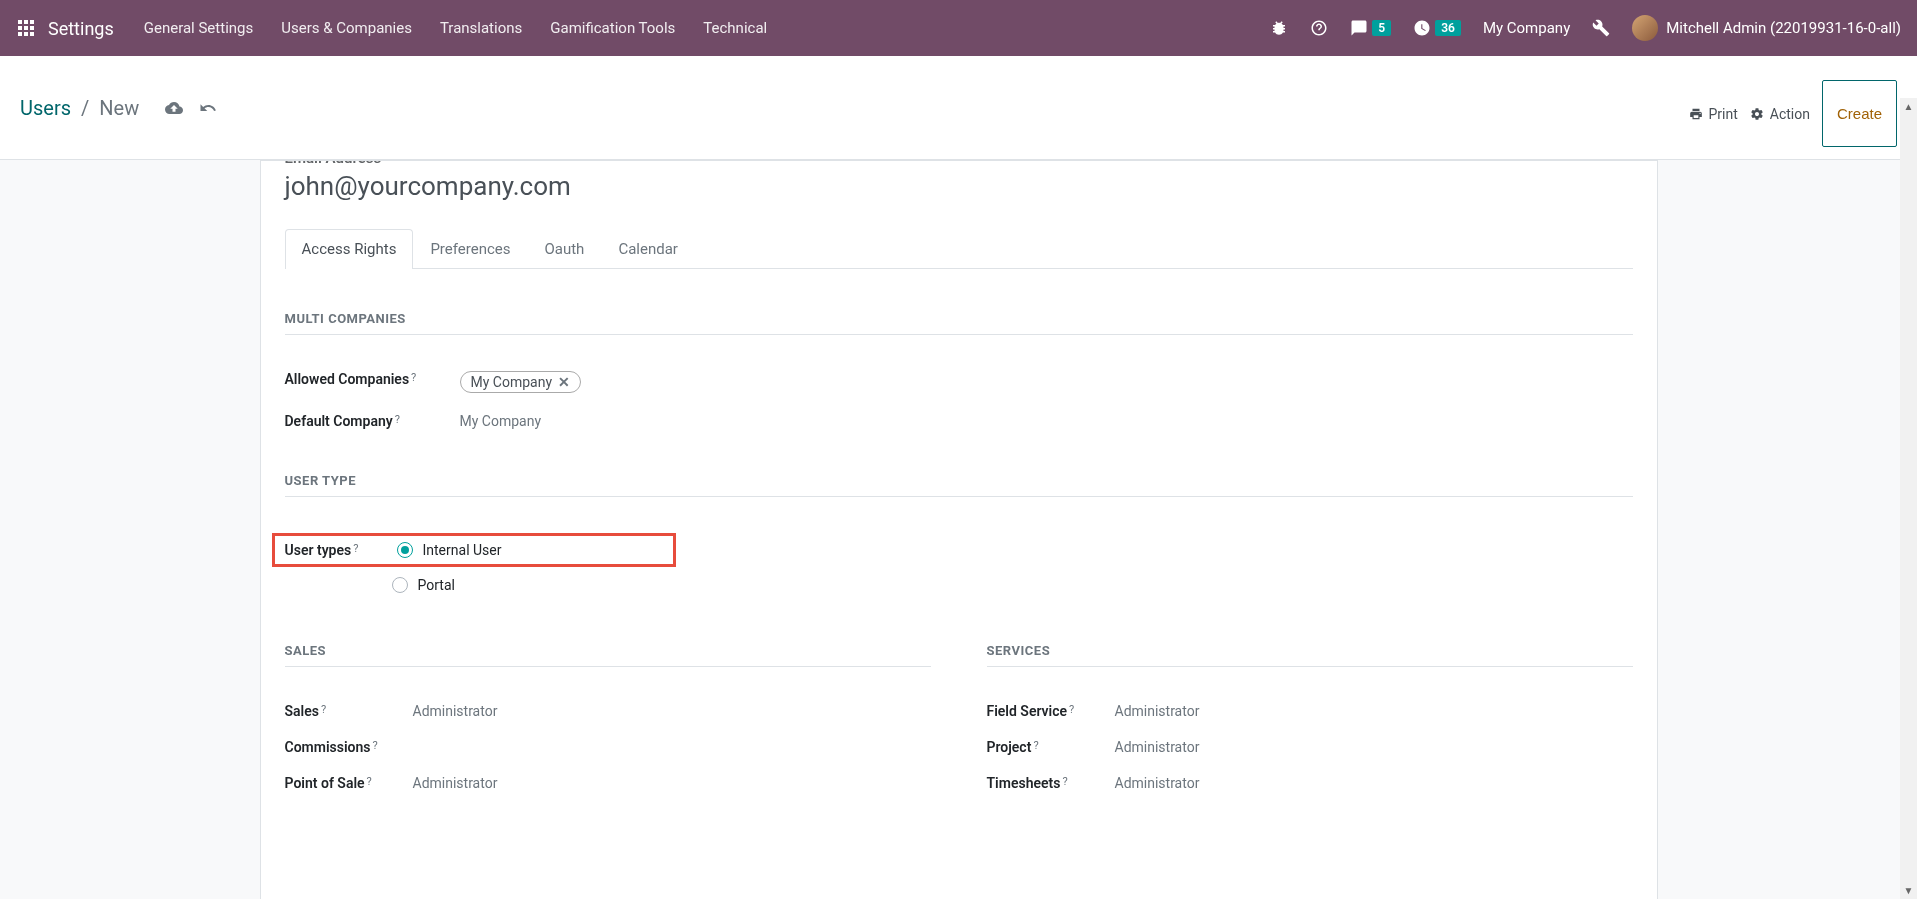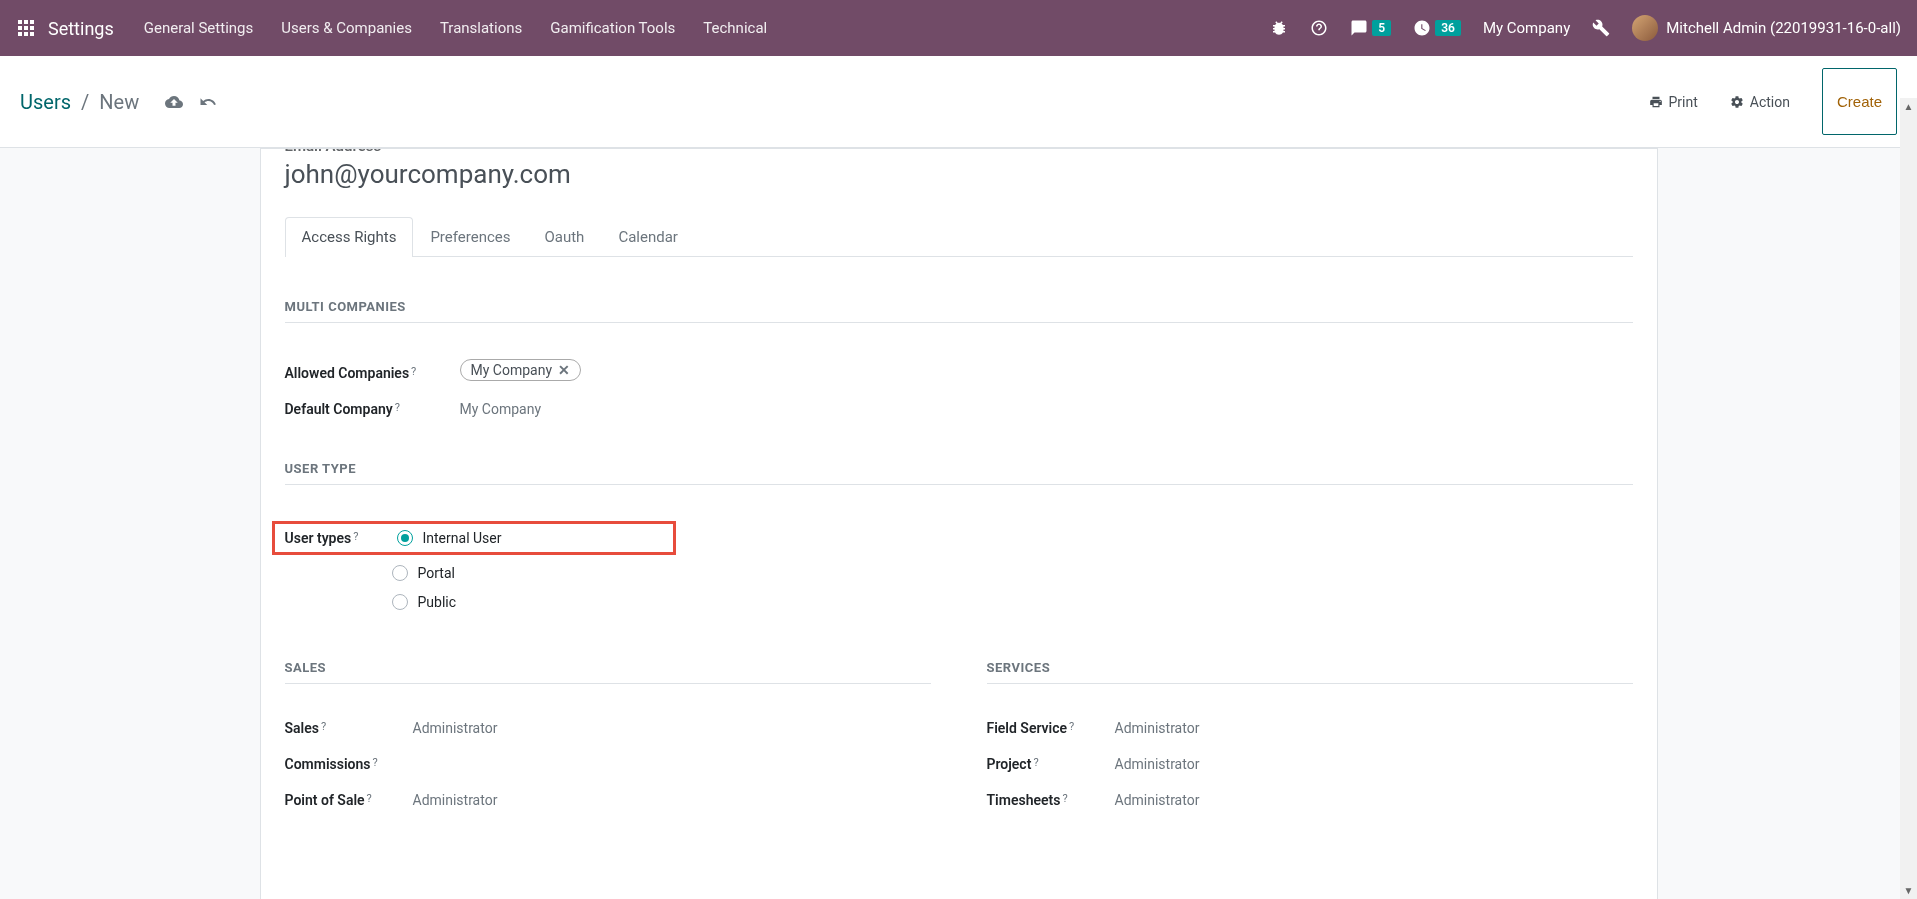--- a/index.html
+++ b/index.html
@@ -36,42 +36,42 @@
       display: flex;
       align-items: center;
       justify-content: space-between;
     }
     .breadcrumb { display: flex; align-items: center; gap: 10px; font-size: 20px; }
     .breadcrumb a { color: #01666b; text-decoration: none; }
     .breadcrumb-sep { color: #6c757d; }
     .breadcrumb-current { color: #6c757d; }
     .breadcrumb-actions { display: flex; align-items: center; gap: 16px; margin-left: 16px; }
     .breadcrumb-actions svg { width: 18px; height: 18px; fill: #6c757d; cursor: pointer; }
-    .cp-right { display: flex; align-items: center; gap: 32px; }
+    .cp-right { display: flex; align-items: center; gap: 12px; margin-top: 12px; }
     .cp-action { display: flex; align-items: center; gap: 6px; cursor: pointer; color: #495057; }
     .cp-action svg { width: 14px; height: 14px; fill: #495057; }
     .btn-create { border: 1px solid #01666b; color: #a16207; background: white; padding: 24px 14px; font-size: 15px; cursor: pointer; border-radius: 2px; }
     
     
     .main-wrapper { display: flex; justify-content: center; padding: 0; height: calc(100vh - 100px); overflow: hidden; }
     .form-sheet { background: white; border: 1px solid #dee2e6; width: 1398px; max-width: 92%; padding: 0 24px 24px 24px; overflow-y: auto; position: relative; }
     
     .email-label { font-weight: 600; color: #212529; font-size: 15px; margin-top: -12px; opacity: 0.7; }
     .email-value { font-size: 26px; color: #495057; margin-top: 4px; margin-bottom: 28px; }
     
     
     .tabs { display: flex; border-bottom: 1px solid #dee2e6; }
     .tab { padding: 10px 16px; cursor: pointer; border: 1px solid transparent; border-bottom: none; color: #6c757d; font-size: 15px; }
     .tab.active { border-color: #dee2e6; background: white; color: #495057; margin-bottom: -1px; border-radius: 4px 4px 0 0; }
     
     
     .form-content { padding-top: 42px; }
     .section-title { font-size: 13px; letter-spacing: 0.5px; color: #6c757d; font-weight: 700; padding-bottom: 8px; border-bottom: 1px solid #dee2e6; margin-bottom: 36px; }
     
-    .form-row { display: flex; align-items: flex-end; margin-bottom: 20px; }
+    .form-row { display: flex; align-items: flex-start; margin-bottom: 20px; }
     .form-label { width: 175px; font-weight: 600; color: #212529; display: flex; align-items: flex-start; gap: 2px; }
     .form-label .help { color: #6c757d; font-size: 11px; font-weight: 400; vertical-align: super; }
     .form-value { color: #6c757d; }
     
     .tag { display: inline-flex; align-items: center; gap: 6px; border: 1px solid #aaa; border-radius: 16px; padding: 2px 10px; font-size: 14px; color: #495057; }
     .tag-remove { font-weight: bold; cursor: pointer; color: #6c757d; }
     
     .radio-group { display: flex; flex-direction: column; gap: 13px; }
     .radio-item { display: flex; align-items: center; gap: 10px; cursor: pointer; }
     .radio { width: 16px; height: 16px; border-radius: 50%; border: 1px solid #adb5bd; display: flex; align-items: center; justify-content: center; }
@@ -234,24 +234,20 @@
             <div class="radio checked"></div>
             <span>Internal User</span>
           </div>
         </div>
         <div class="radio-indent">
           <div class="radio-group">
             <div class="radio-item">
               <div class="radio"></div>
               <span>Portal</span>
             </div>
-            <div class="radio-item">
-              <div class="radio"></div>
-              <span>Public</span>
-            </div>
           </div>
         </div>
       </div>
 
       <div class="two-col">
         <div class="col">
           <div class="section-title">SALES</div>
           <div class="form-row">
             <div class="form-label" style="width:128px">
               <span>Sales</span>

